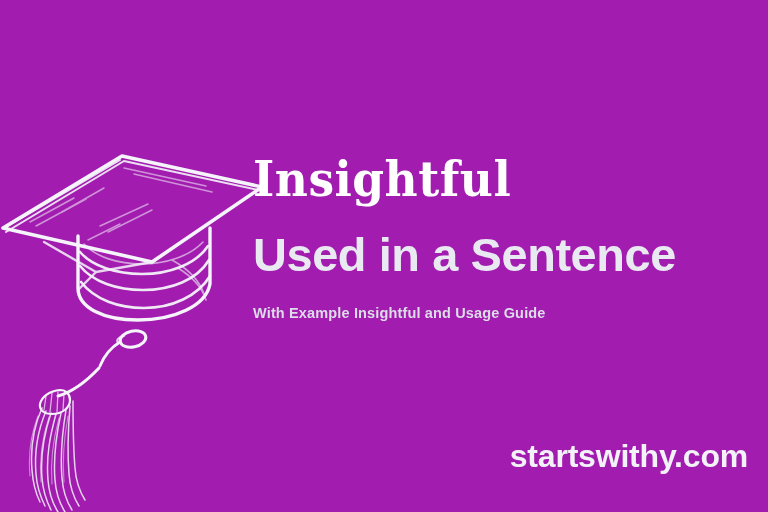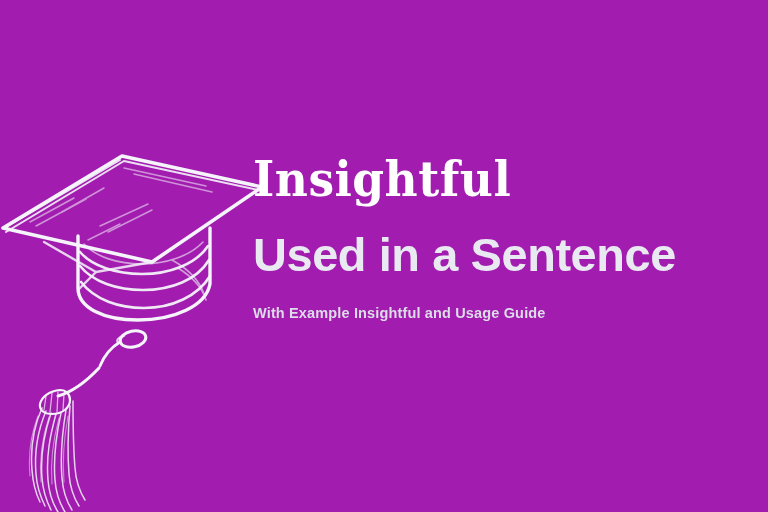--- a/index.html
+++ b/index.html
@@ -183,14 +183,15 @@
       </g>
     </svg>
   </div>
 
   <div id="text-block">
     <div id="eyebrow-word">Insightful</div>
     <div id="headline">Used in a Sentence</div>
     <div id="subhead">With Example Insightful and Usage Guide</div>
   </div>
 
+  <div id="brand">startswithy.com</div>
 
 </div>
 
 </body></html>

